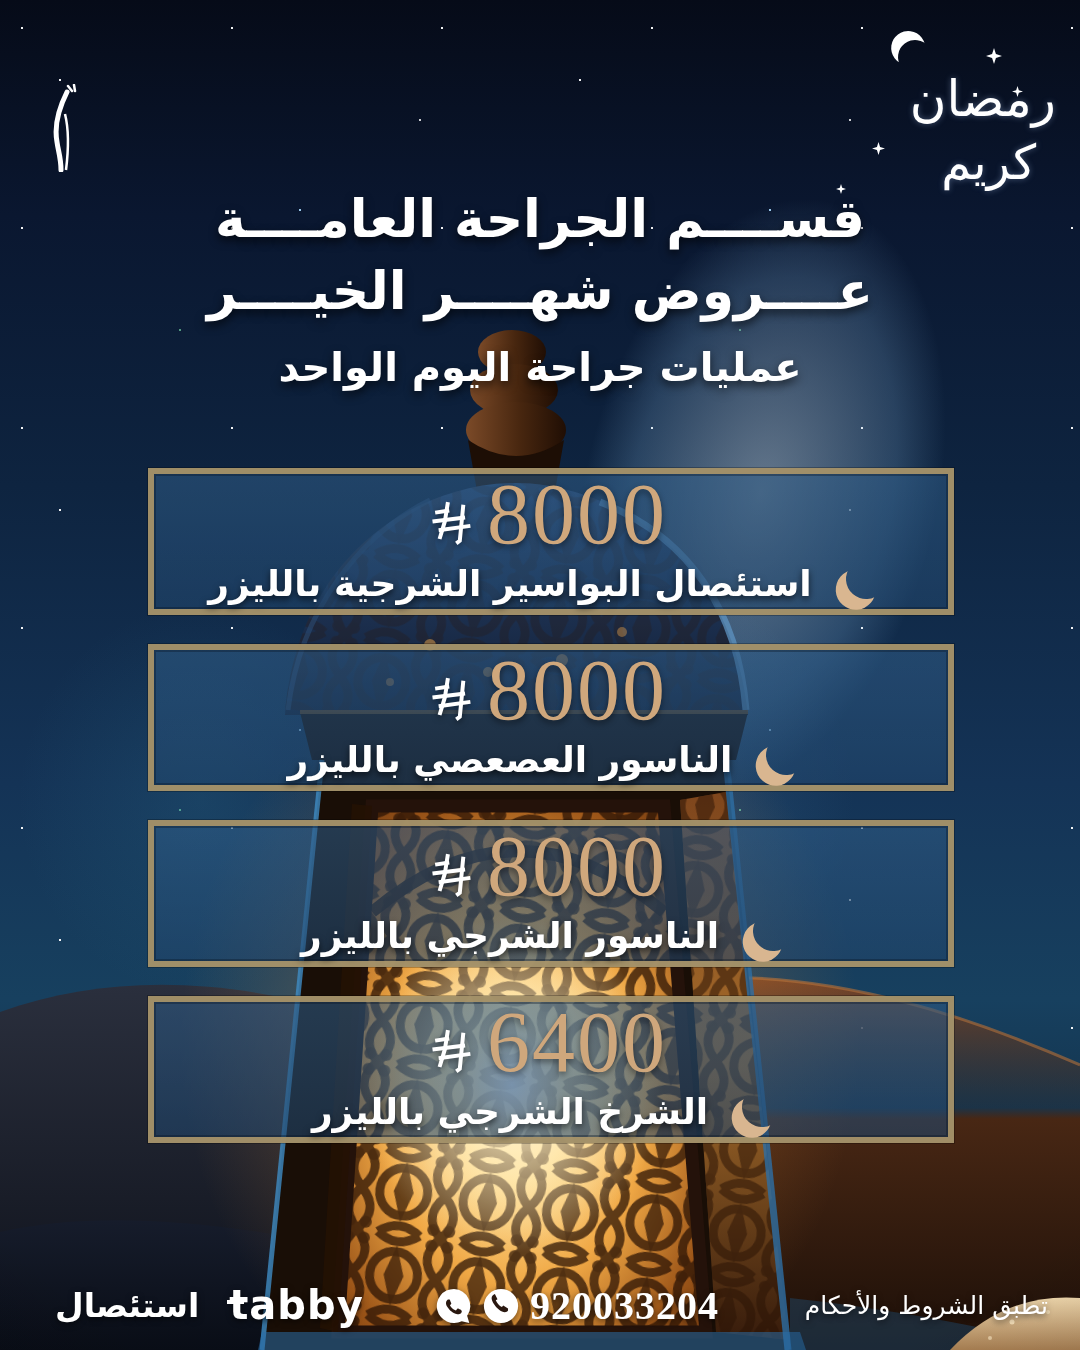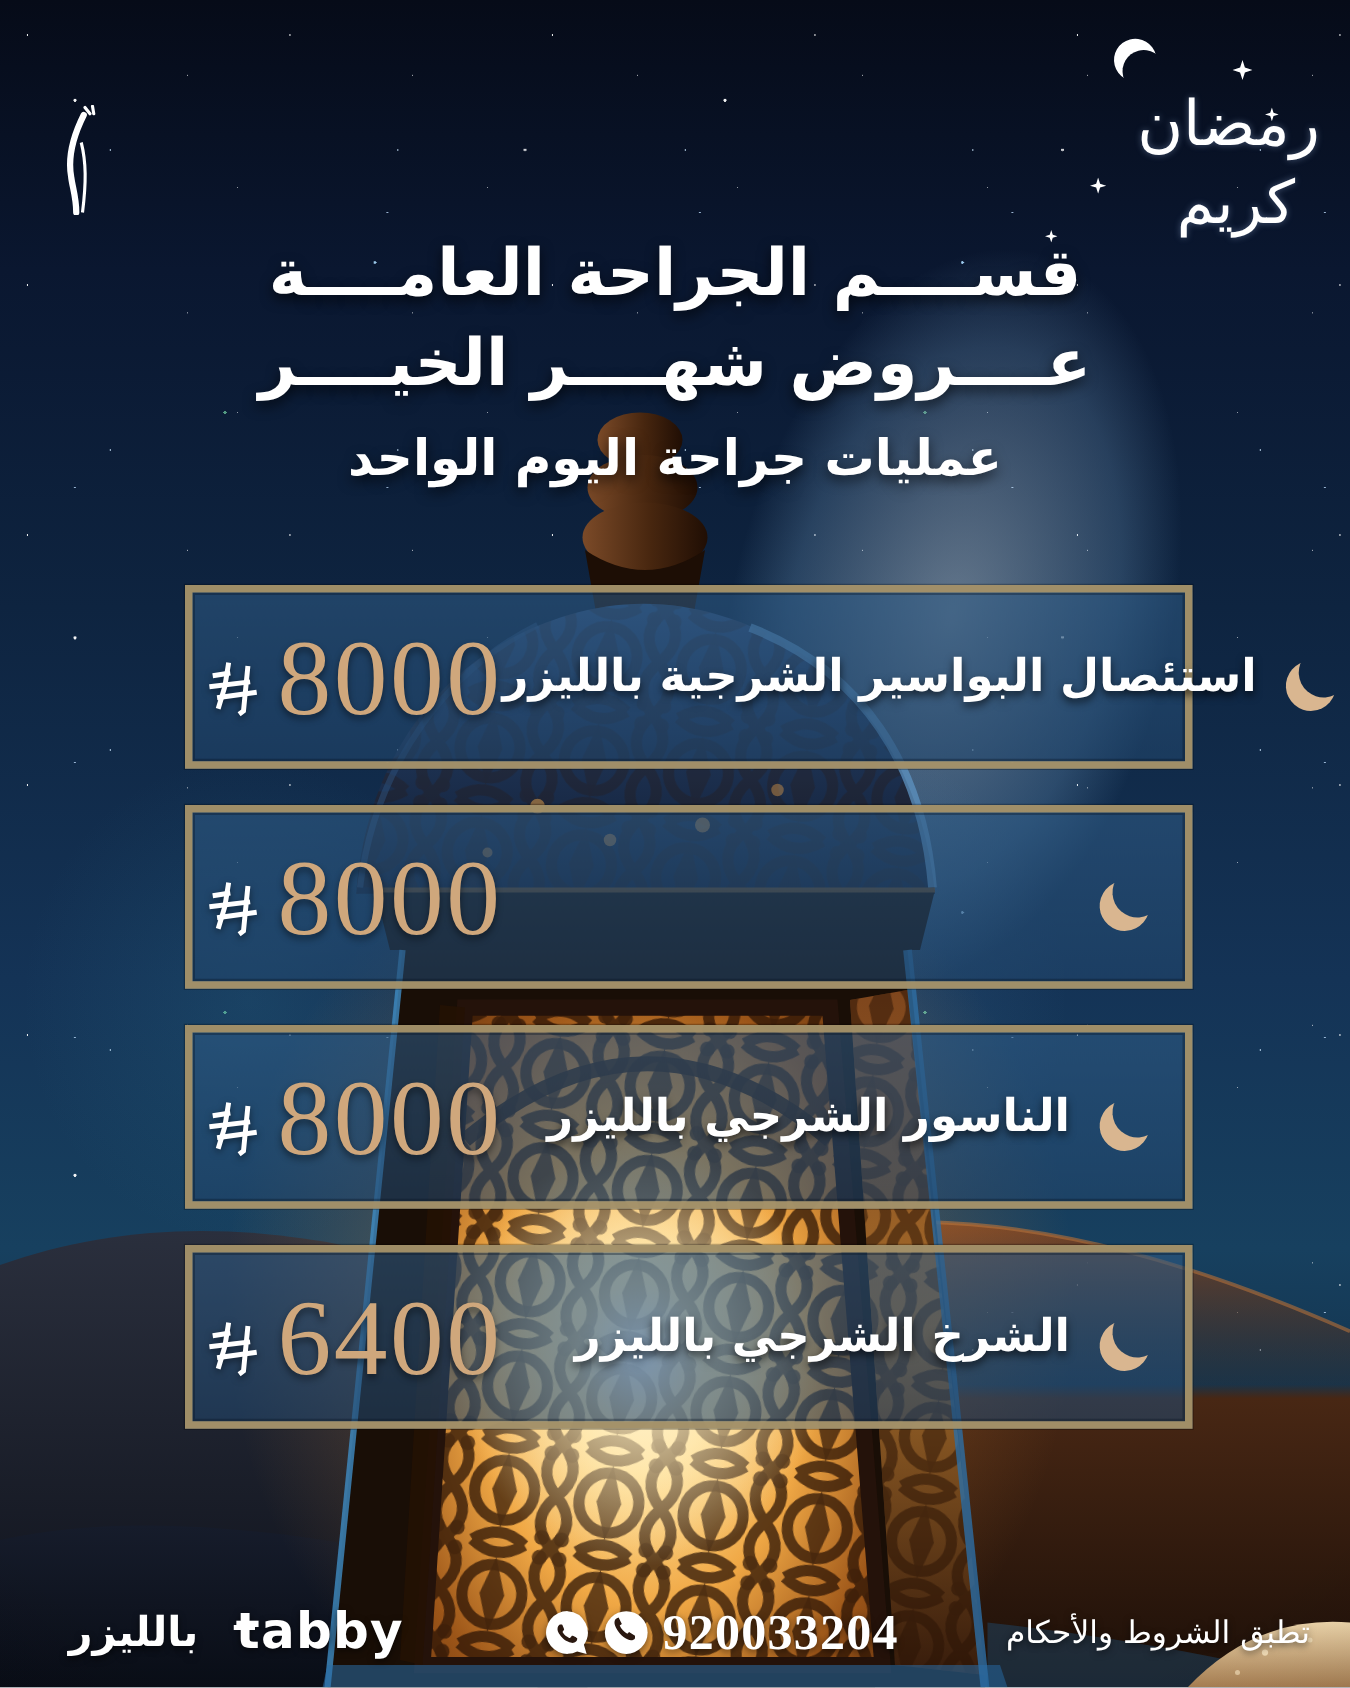--- a/index.html
+++ b/index.html
@@ -61,21 +61,21 @@
   .title-line { font-size:52px; font-weight:700; line-height:1.38; white-space:nowrap;
     text-shadow:0 4px 10px rgba(0,0,0,.65); }
   .subtitle { margin-top:16px; font-size:40px; font-weight:700; white-space:nowrap;
     text-shadow:0 4px 10px rgba(0,0,0,.65); }
 
   
   .offers { position:absolute; left:148px; top:468px; width:806px; z-index:4; }
   .offer-row { height:147px; margin-bottom:29px; border:6px solid rgba(167,146,104,.95);
     background:linear-gradient(180deg, rgba(46,90,132,.58), rgba(33,70,108,.58));
     box-shadow:inset 0 0 0 2px rgba(10,20,35,.35), 0 0 0 1px rgba(0,0,0,.25);
-    display:flex; align-items:center; justify-content:space-between; padding:0 16px 0 10px; }
+    display:flex; align-items:center; justify-content:flex-end; padding:0 16px 0 10px;flex-direction:column; }
   .price-group { display:flex; align-items:center; gap:14px; }
   .riyal { margin-top:14px; filter:drop-shadow(0 2px 3px rgba(0,0,0,.5)); }
   .price { font-family:"Liberation Serif", serif; font-size:86px; font-weight:400; line-height:1;
     color:#cfa77c; text-shadow:0 3px 6px rgba(0,0,0,.45); letter-spacing:2px; }
   .service-group { display:flex; align-items:center; direction:rtl; gap:20px; }
   .crescent-box { width:56px; height:52px; position:relative; }
   .crescent { position:absolute; right:2px; top:2px; width:40px; height:40px; border-radius:50%;
     box-shadow:-11px 10px 0 0 #d9b690; transform:rotate(-4deg); }
   .service { font-size:36px; font-weight:700; white-space:nowrap; text-shadow:0 3px 7px rgba(0,0,0,.65); }
 
@@ -284,20 +284,21 @@
             <path d="M43,12 L36,56 L24,96"></path>
               <path d="M78,18 L70,100 L62,106"></path>
           </g>
         </svg>
         <div class="price">8000</div>
       </div>
       <div class="service-group">
         <div class="crescent-box">
             <div class="crescent"></div>
           </div>
+        <div class="service">الناسور العصعصي بالليزر</div>
       </div>
     </div>
 
     <div class="offer-row">
       <div class="price-group">
         <svg class="riyal" width="44" height="50" viewBox="0 0 100 110" aria-hidden="true">
           <g stroke="#fff" stroke-width="9" fill="none" stroke-linecap="butt">
             <path d="M14,36 L46,31"></path>
               <path d="M8,56 L82,47"></path>
               <path d="M22,76 L94,66"></path>
@@ -332,21 +333,21 @@
         <div class="crescent-box">
             <div class="crescent"></div>
           </div>
         <div class="service">الشرخ الشرجي بالليزر</div>
       </div>
     </div>
 
   </div>
 
   <div class="pay-logos">
-    <div class="tamara">بالليزر</div>
+    <div class="tamara">استئصال</div>
     <div class="tabby">tabby</div>
   </div>
 
   <div class="contact">
     <svg width="36" height="36" viewBox="0 0 40 40" aria-hidden="true">
       <path d="M20 1 a19 19 0 1 0 8.6 35.9 L37 39 l-2.4-8.2 A19 19 0 0 0 20 1 Z" fill="#fff"></path>
       <path d="M27.6 24.3c-.4-.2-2.5-1.2-2.9-1.4-.4-.1-.7-.2-1 .2-.3.4-1.1 1.4-1.3 1.6-.2.3-.5.3-.9.1-2.5-1.2-4.2-2.2-5.8-5-.4-.8.4-.7 1.2-2.3.1-.3.1-.5 0-.7-.1-.2-1-2.3-1.3-3.2-.3-.8-.7-.7-1-.7h-.8c-.3 0-.8.1-1.2.5-.4.5-1.5 1.5-1.5 3.6s1.6 4.2 1.8 4.5c.2.3 3 4.7 7.4 6.6 2.7 1.2 3.8 1.3 5.1 1.1.8-.1 2.5-1 2.9-2 .4-1 .4-1.8.3-2-.1-.2-.4-.3-.8-.5Z" fill="#2a1810"></path>
     </svg>
     <svg width="36" height="36" viewBox="0 0 40 40" aria-hidden="true">
       <circle cx="20" cy="20" r="19" fill="#fff"></circle>

